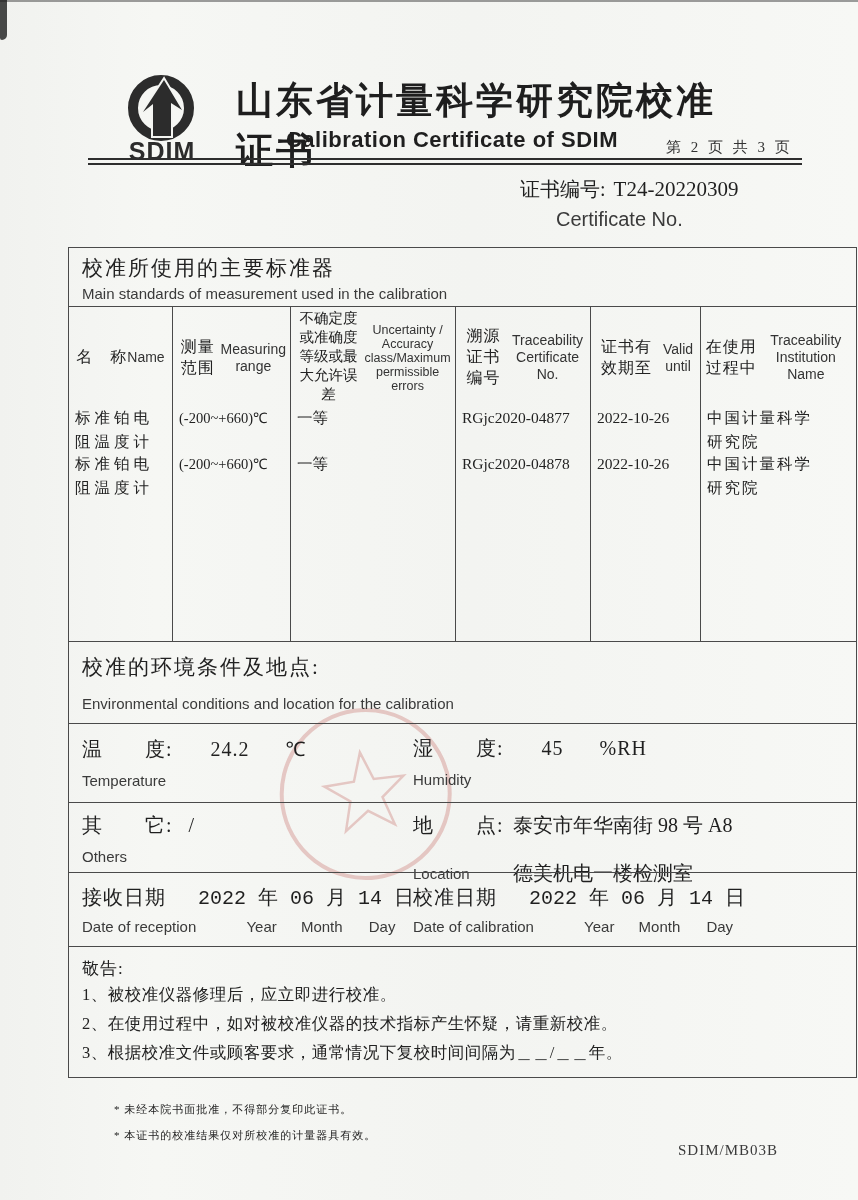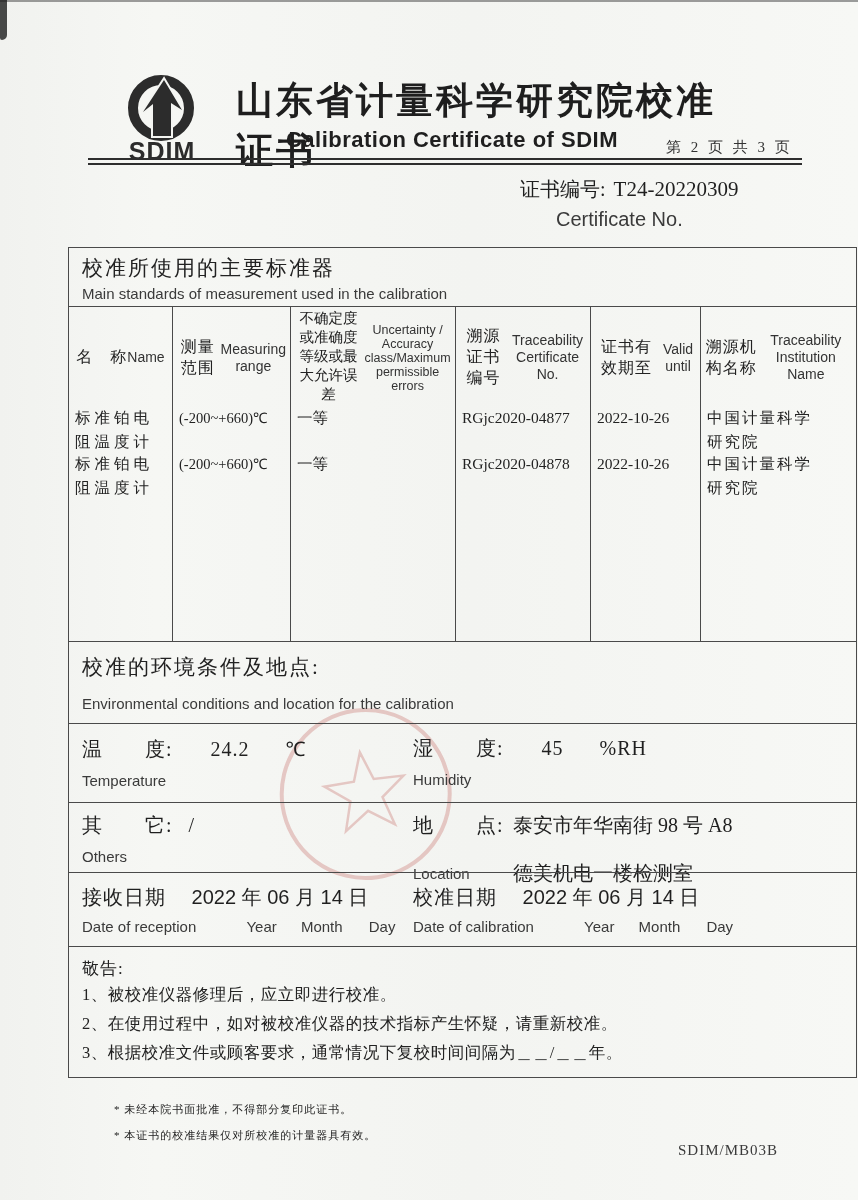--- a/index.html
+++ b/index.html
@@ -65,21 +65,21 @@
   .field-line{font-family:"Liberation Serif",serif;font-size:20px;color:#1f1f1f;letter-spacing:1px;}
   .field-line .fval{margin-left:32px;}
   .field-line .funit{margin-left:30px;}
   .field-line .fslash{margin-left:10px;}
   .field-sub{font-family:"Liberation Sans",sans-serif;font-size:15px;color:#3a3a3a;margin-top:9px;}
   .loc-grid{display:grid;grid-template-columns:100px auto;row-gap:21px;}
   .loc-grid .lcn{font-family:"Liberation Serif",serif;font-size:20px;letter-spacing:1px;color:#1f1f1f;}
   .loc-grid .lval{font-family:"Liberation Serif",serif;font-size:20px;color:#1f1f1f;}
   .loc-grid .len{font-family:"Liberation Sans",sans-serif;font-size:15px;color:#3a3a3a;align-self:center;}
 
-  .date-line{font-family:Liberation Sans, sans-serif;font-size:20px;color:#1f1f1f;}
+  .date-line{font-family:Liberation Mono, monospace;font-size:20px;color:#1f1f1f;}
   .date-line .dlabel{letter-spacing:1px;}
   .date-line .dval{margin-left:20px;}
   .date-sub{font-family:"Liberation Sans",sans-serif;font-size:15px;color:#3a3a3a;margin-top:7px;}
   .date-sub .u1{margin-left:46px;} .date-sub .u2{margin-left:20px;} .date-sub .u3{margin-left:22px;}
 
   .sec-notice{flex:1;padding:10px 13px;}
   .notice-title{font-family:"Liberation Serif",serif;font-size:17px;letter-spacing:1px;color:#222;}
   .notice-item{font-family:"Liberation Serif",serif;font-size:16.5px;line-height:29px;color:#222;letter-spacing:.5px;}
 
   .foot-notes{position:absolute;left:114px;top:1096px;}
@@ -144,21 +144,21 @@
       </div>
       <div class="th">
         <div class="cn">溯源证书编号</div>
         <div class="en">Traceability Certificate No.</div>
       </div>
       <div class="th">
         <div class="cn">证书有效期至</div>
         <div class="en">Valid until</div>
       </div>
       <div class="th">
-        <div class="cn">溯源机构名称</div>
+        <div class="cn">在使用过程中</div>
         <div class="en">Traceability Institution Name</div>
       </div>
     </div>
 
     <div class="sec tgrid table-body" style="border-top:none;">
       <div class="td c-name">
         <div class="cell">标准铂电阻温度计</div>
         <div class="cell">标准铂电阻温度计</div>
       </div>
       <div class="td c-range">

